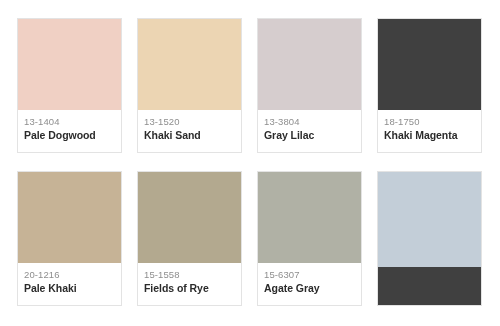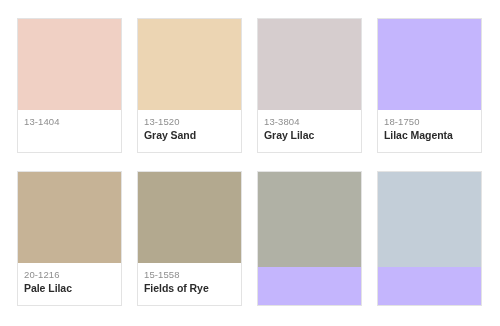--- a/index.html
+++ b/index.html
@@ -18,21 +18,21 @@
     grid-template-columns: repeat(4, 120px);
     grid-template-rows: repeat(2, 153px);
     column-gap: 0px;
     row-gap: 0px;
     padding: 0px;
     box-sizing: border-box;
   }
   .swatch-card {
     width: 105px;
     margin: 18px 0 0 17px;
-    background: #c4b5fd;
+    background: #404040;
     border: 1px solid #e3e3e3;
     box-sizing: border-box;
     display: flex;
     flex-direction: column;
     overflow: hidden;
   }
   .swatch-color {
     width: 100%;
     height: 95px;
     display: block;
@@ -64,64 +64,69 @@
 </style>
 </head>
 <body>
 
 <div class="palette-grid">
 
   <div class="swatch-card">
     <div class="swatch-color" style="background-color: rgb(240, 208, 196);"></div>
     <div class="swatch-meta">
       <div class="swatch-code">13-1404</div>
+      <div class="swatch-name">Pale Dogwood</div>
     </div>
   </div>
 
   <div class="swatch-card">
     <div class="swatch-color" style="background-color: rgb(236, 213, 179);"></div>
     <div class="swatch-meta">
       <div class="swatch-code">13-1520</div>
-      <div class="swatch-name">Gray Sand</div>
+      <div class="swatch-name">Khaki Sand</div>
     </div>
   </div>
 
   <div class="swatch-card">
     <div class="swatch-color" style="background-color: rgb(214, 205, 206);"></div>
     <div class="swatch-meta">
       <div class="swatch-code">13-3804</div>
       <div class="swatch-name">Gray Lilac</div>
     </div>
   </div>
 
   <div class="swatch-card">
     <div class="swatch-color"></div>
     <div class="swatch-meta">
       <div class="swatch-code">18-1750</div>
-      <div class="swatch-name">Lilac Magenta</div>
+      <div class="swatch-name">Khaki Magenta</div>
     </div>
   </div>
 
   <div class="swatch-card">
     <div class="swatch-color" style="background-color: rgb(198, 179, 150);"></div>
     <div class="swatch-meta">
       <div class="swatch-code">20-1216</div>
-      <div class="swatch-name">Pale Lilac</div>
+      <div class="swatch-name">Pale Khaki</div>
     </div>
   </div>
 
   <div class="swatch-card">
     <div class="swatch-color" style="background-color: rgb(179, 169, 143);"></div>
     <div class="swatch-meta">
       <div class="swatch-code">15-1558</div>
       <div class="swatch-name">Fields of Rye</div>
     </div>
   </div>
 
   <div class="swatch-card">
     <div class="swatch-color" style="background-color: rgb(176, 177, 165);"></div>
+    <div class="swatch-meta">
+      <div class="swatch-code">15-6307</div>
+      <div class="swatch-name">Agate Gray</div>
+    </div>
   </div>
 
   <div class="swatch-card">
     <div class="swatch-color" style="background-color: rgb(195, 206, 216);"></div>
   </div>
 
 </div>
 
 </body></html>

